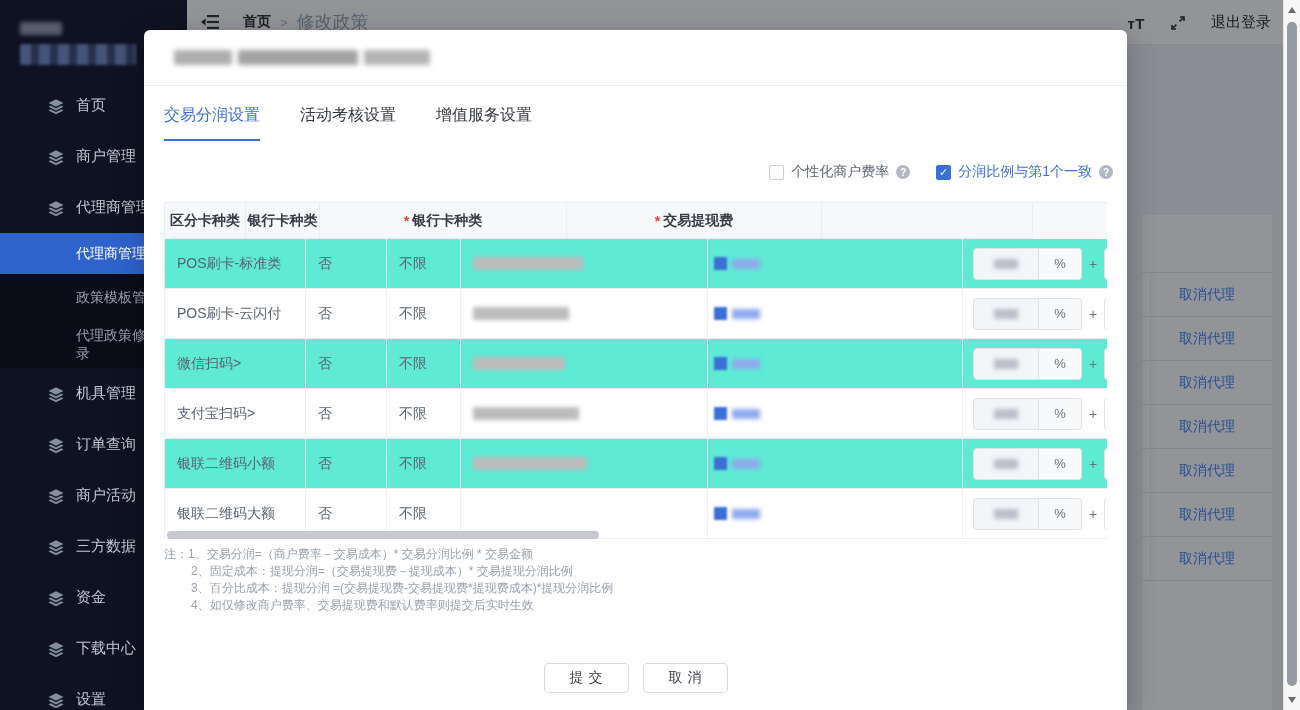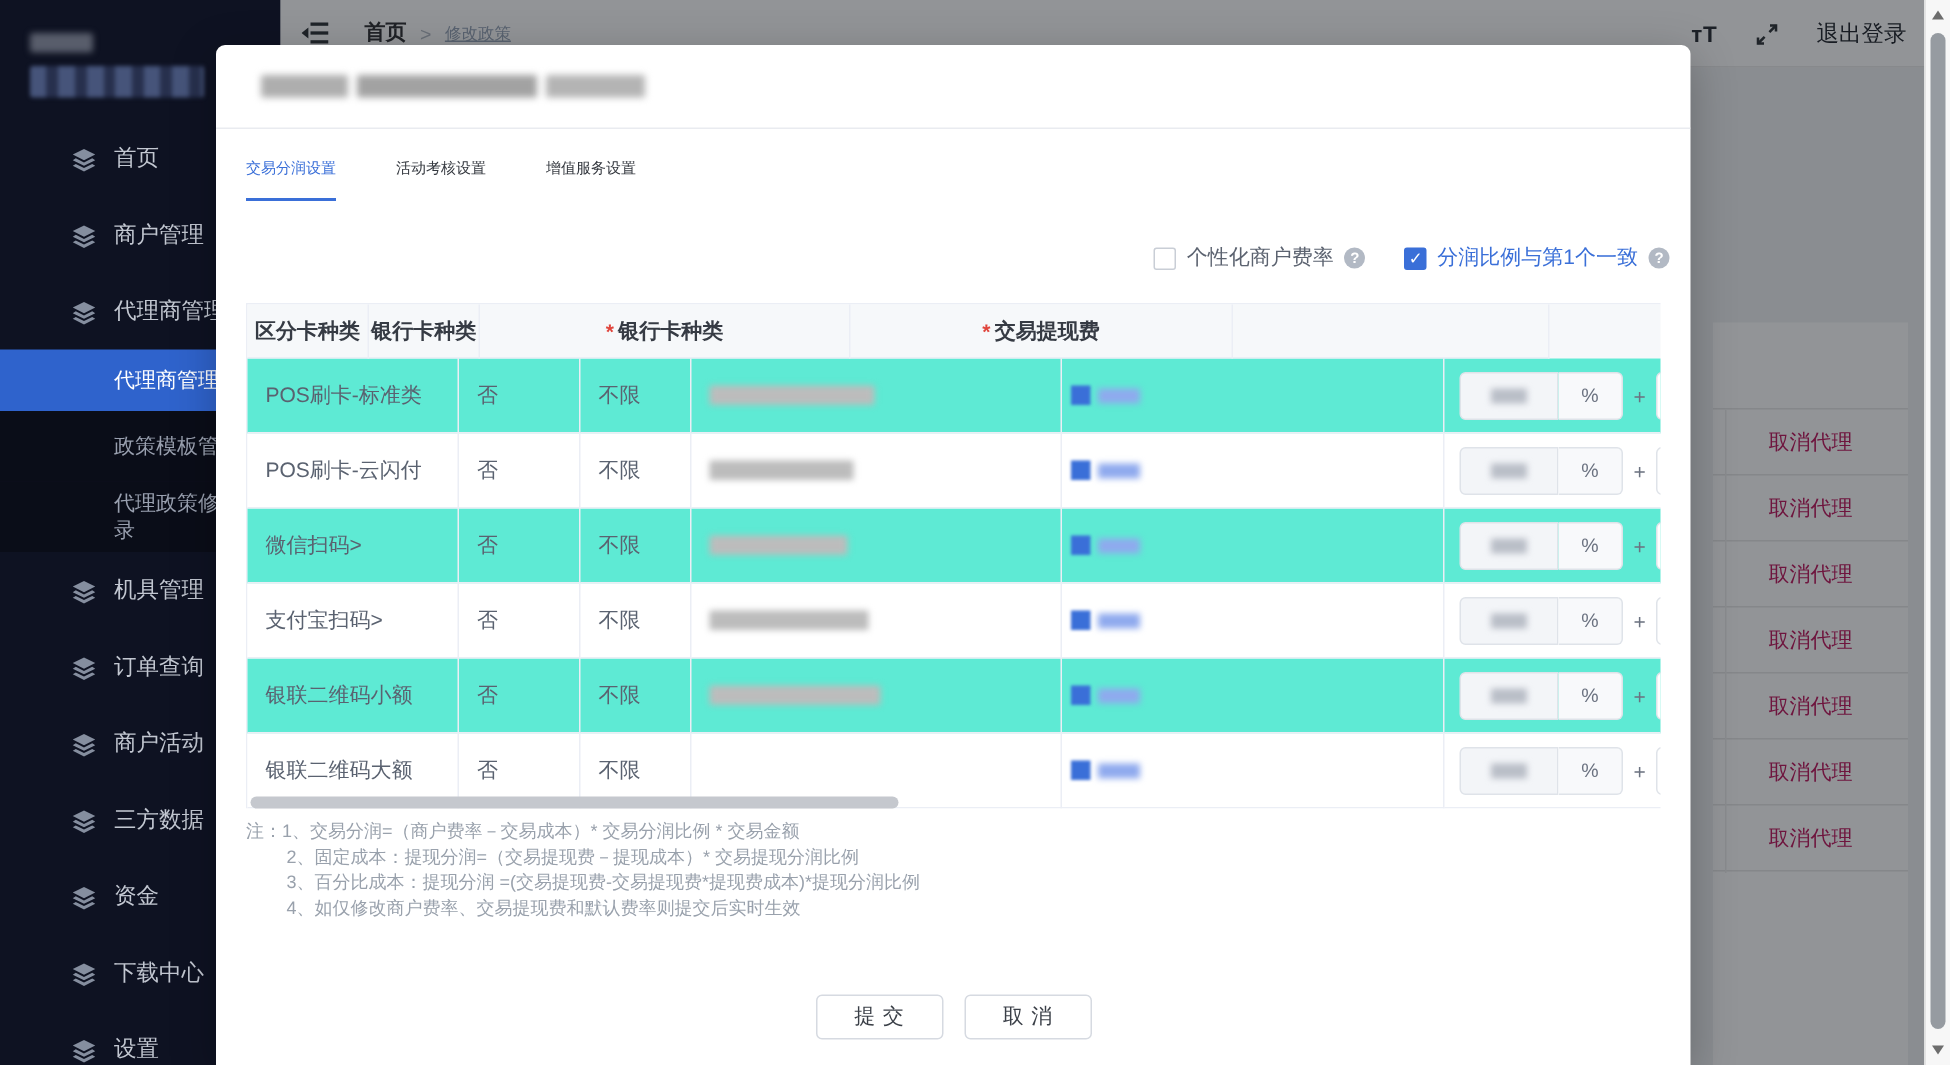--- a/index.html
+++ b/index.html
@@ -16,46 +16,46 @@
   .menu-item { height:51px; display:flex; align-items:center; color:#c2c7d1; font-size:15px; cursor:pointer; }
   .menu-item svg { width:18px; height:18px; margin-left:47px; margin-right:11px; fill:#858e9f; flex:none; }
   .submenu-item { height:47px; display:flex; align-items:center; padding-left:76px; font-size:14px; color:#99a0af; background:#0a0d18; cursor:pointer; }
   .submenu-item.active { height:41px; background:#2f63cc; color:#fff; }
 
   
   .topbar { position:absolute; left:187px; top:0; width:1096px; height:45px; background:#fff; display:flex; align-items:center; border-bottom:1px solid #ebebeb; }
   .collapse-btn { margin-left:14px; width:20px; height:18px; display:flex; align-items:center; cursor:pointer; }
   .crumb-home { margin-left:22px; font-size:14px; font-weight:700; color:#303133; cursor:pointer; }
   .crumb-sep { margin:0 9px; color:#b6bcc6; font-size:13px; }
-  .crumb-cur { font-size:11px; color:#97a5b8;text-decoration:underline; }
+  .crumb-cur { font-size:18px; color:#97a5b8; }
   .topbar-right { margin-left:auto; display:flex; align-items:flex-end; margin-right:12px; }
   .font-icon { font-size:15px; color:#2b2f35; font-weight:700; cursor:pointer; letter-spacing:0.5px; }
   .fs-icon { margin-left:24px; cursor:pointer; display:flex; }
   .logout { margin-left:24px; font-size:15px; color:#22262d; font-weight:500; cursor:pointer; }
 
   
   .bg-panel { position:absolute; left:1142px; top:215px; width:130px; height:495px; background:#fff; }
   .bg-panel::before { content:""; position:absolute; left:8px; top:58px; bottom:128px; width:1px; background:#ededed; }
   .bg-head { height:58px; border-bottom:1px solid #e8e8e8; }
   .bg-row { height:44px; border-bottom:1px solid #e8e8e8; display:flex; align-items:center; justify-content:center; }
-  .bg-row span { color:#be185d; font-size:14px; font-weight:500; cursor:pointer; }
+  .bg-row span { color:#3b82f6; font-size:14px; font-weight:500; cursor:pointer; }
 
   
   .overlay { position:absolute; left:187px; top:0; width:1096px; height:710px; background:rgba(14,17,25,0.45); z-index:5; }
 
   
   .modal { position:absolute; left:144px; top:30px; width:983px; height:680px; background:#fff; border-radius:6px 6px 0 0;
            box-shadow:0 8px 30px rgba(0,0,0,0.25); z-index:10; overflow:hidden; }
   .title-redact { position:absolute; left:30px; top:20px; display:flex; gap:6px; filter:blur(2.5px); }
   .title-redact i { display:block; height:15px; border-radius:1px; }
   .tr1 { width:58px; background:#aeaeae; } .tr2 { width:120px; background:#a2a2a2; } .tr3 { width:66px; background:#b4b4b4; }
   .modal-divider { position:absolute; left:0; top:55px; width:100%; height:1px; background:#e9ebf0; }
 
   .tabs { position:absolute; left:20px; top:75px; display:flex; gap:40px; }
-  .tab { font-size:10px; color:#34383f; padding-bottom:13px; cursor:pointer; border-bottom:2px solid transparent; }
+  .tab { font-size:16px; color:#34383f; padding-bottom:13px; cursor:pointer; border-bottom:2px solid transparent; }
   .tab.active { color:#3a6fd8; border-bottom-color:#3a6fd8; }
 
   .options { position:absolute; right:14px; top:133px; display:flex; align-items:center; gap:26px;margin-left:47px; }
   .option { display:flex; align-items:center; gap:7px; font-size:14px; color:#5c6370; cursor:pointer; }
   .checkbox { width:15px; height:15px; border:1px solid #c9ced6; border-radius:2px; background:#fff; display:flex; align-items:center; justify-content:center; font-size:11px; color:#fff; }
   .checkbox.checked { background:#3a6fd8; border-color:#3a6fd8; }
   .option.linked .opt-label { color:#3a6fd8; }
   .help { width:14px; height:14px; border-radius:50%; background:#b2b9c4; color:#fff; font-size:10px; font-weight:700; display:flex; align-items:center; justify-content:center; cursor:pointer; }
 
   

